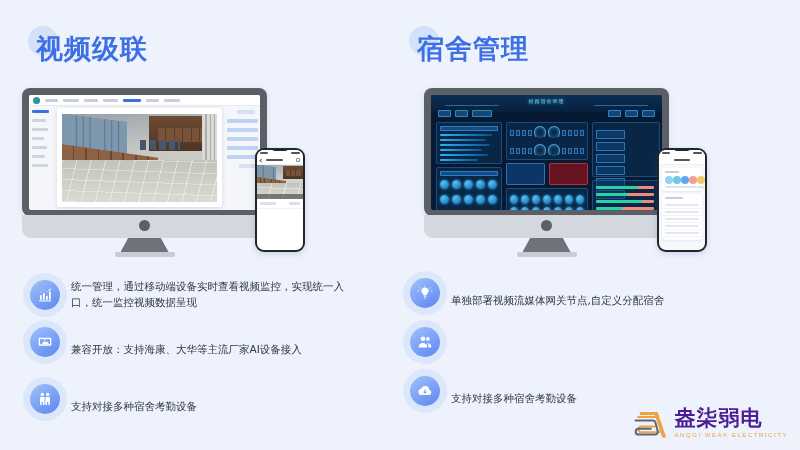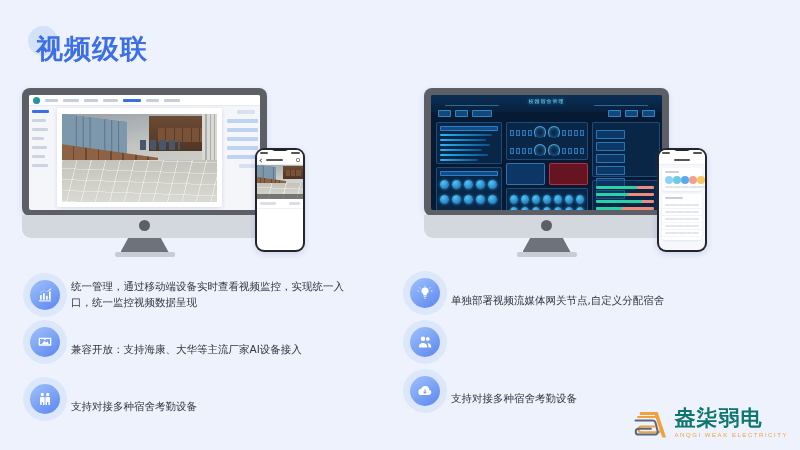--- a/index.html
+++ b/index.html
@@ -216,21 +216,21 @@
   .f-text {
     font-size:10.5px; line-height:16px; color:#2f3640; margin-left:11px;
     font-family:"DejaVu Sans","Liberation Sans",sans-serif;
   }
 
   
   .brand { position:absolute; right:12px; bottom:10px; display:flex; align-items:center; gap:6px; }
   .brand-mark { width:38px; height:34px; flex:0 0 auto; }
   .brand-text { display:flex; flex-direction:column; line-height:1; }
   .brand-cn {
-    font-size:21px; font-weight:bold; color:#0f766e; letter-spacing:1px;
+    font-size:21px; font-weight:bold; color:#4c1d95; letter-spacing:1px;
     font-family:"DejaVu Sans","Liberation Sans",sans-serif;
   }
   .brand-en {
     font-size:6px; color:#f0a23c; letter-spacing:1.55px; margin-top:3px;
     font-family:"Liberation Sans",sans-serif;
   }
 </style>
 </head>
 <body>
 
@@ -363,20 +363,24 @@
             <circle cx="8" cy="5.2" r="2.5"></circle>
             <circle cx="16" cy="5.2" r="2.5"></circle>
             <path d="M5.6 9h4.8c.6 0 1 .5 1 1.1V20c0 .6-.4 1-1 1H9v-4.5H7V21H5.6c-.6 0-1-.4-1-1v-9.9c0-.6.4-1.1 1-1.1z"></path>
             <path d="M13.6 9h4.8c.6 0 1 .5 1 1.1V20c0 .6-.4 1-1 1H17v-4.5h-2V21h-1.4c-.6 0-1-.4-1-1v-9.9c0-.6.4-1.1 1-1.1z"></path>
           </svg>
       </div>
       <div class="f-text">支持对接多种宿舍考勤设备</div>
     </div>
   </div>
 
+  <div class="sec-title-wrap" style="left:417px; top:36px;">
+    <div class="title-blob"></div>
+    <div class="sec-title">宿舍管理</div>
+  </div>
 
   <div class="device-cluster" style="left:424px; top:88px;">
 
     <div class="monitor">
       <div class="monitor-bezel">
         <div class="monitor-screen">
 
           <div class="dash">
             <div class="dash-header"></div>
             <div class="dash-swoosh"></div>

